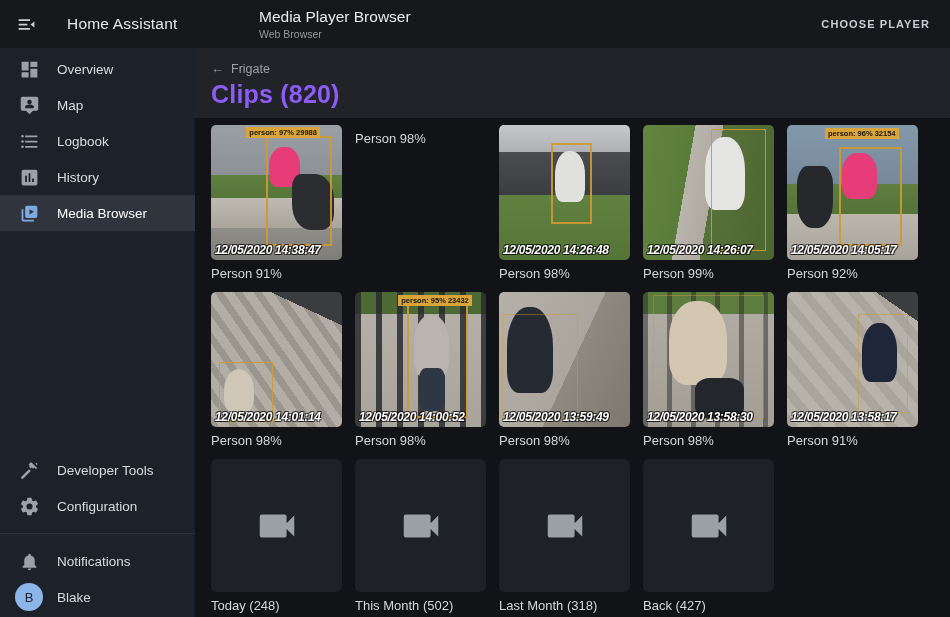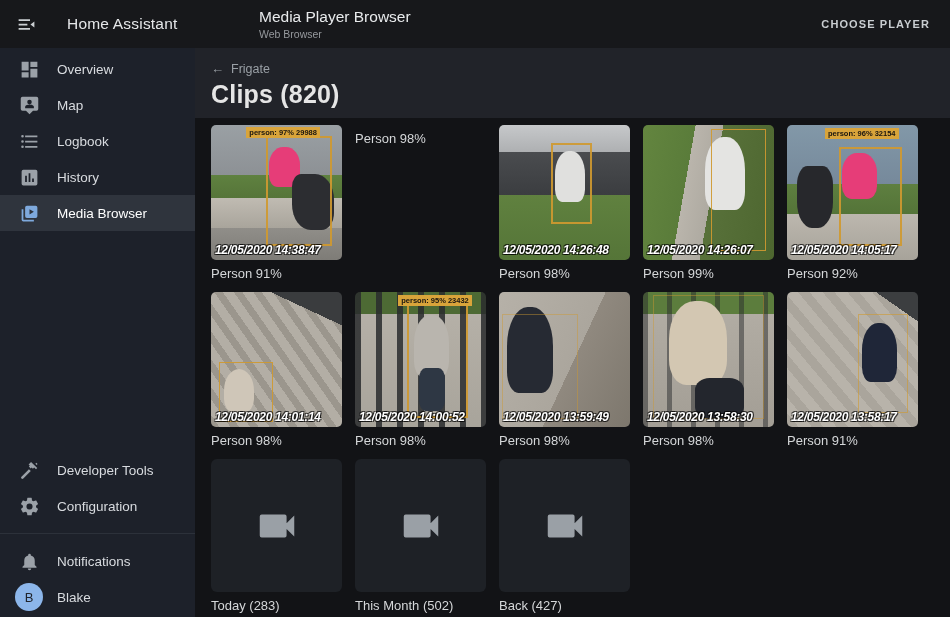--- a/index.html
+++ b/index.html
@@ -35,21 +35,21 @@
     font-size:13px; font-weight:500; display:flex; align-items:center; justify-content:center;
     margin-left:15px; flex:none; }
   .side-item .avatar + .lbl { margin-left:14px; }
 
   
   .main { position:absolute; left:195px; top:48px; width:755px; height:569px; }
   .content-header { height:70px; background:#212329; padding:13px 16px 0 16px; }
   .breadcrumb { display:flex; align-items:center; color:#9aa0a6; font-size:12.5px;
     cursor:pointer; width:max-content; }
   .breadcrumb .arrow { margin-right:7px; font-size:13px; }
-  .content-title { color:#e5e5e5; font-size:25px; font-weight:700; margin-top:4px;
+  .content-title { color:#8b5cf6; font-size:25px; font-weight:700; margin-top:4px;
     letter-spacing:.2px; }
   .media-area { height:499px; background:#121316; padding:7px 16px 0 16px; }
   .grid { display:grid; grid-template-columns:repeat(5,131px); column-gap:13px;
     row-gap:11px; }
   .card { cursor:pointer; }
   .thumb { position:relative; width:131px; height:135px; border-radius:5px;
     overflow:hidden; background:#30343a; }
   .clabel { margin-top:6px; font-size:13px; color:#d5d7d9; height:15px; white-space:nowrap; }
   .ts { position:absolute; left:4px; bottom:3px; color:#fff; font-size:12px;
     font-weight:700; font-style:italic; letter-spacing:-.3px; white-space:nowrap;
@@ -309,33 +309,41 @@
       </div>
     </div>
 
     <div class="grid folders">
       <div class="card">
         <div class="folder-thumb">
           <svg viewBox="0 0 24 24" fill="currentColor">
               <path d="M17 10.5V7a1 1 0 0 0-1-1H4a1 1 0 0 0-1 1v10a1 1 0 0 0 1 1h12a1 1 0 0 0 1-1v-3.5l4 4v-11l-4 4z"></path>
             </svg>
         </div>
-        <div class="clabel">Today (283)</div>
+        <div class="clabel">Today (248)</div>
       </div>
       <div class="card">
         <div class="folder-thumb">
           <svg viewBox="0 0 24 24" fill="currentColor">
               <path d="M17 10.5V7a1 1 0 0 0-1-1H4a1 1 0 0 0-1 1v10a1 1 0 0 0 1 1h12a1 1 0 0 0 1-1v-3.5l4 4v-11l-4 4z"></path>
             </svg>
         </div>
         <div class="clabel">This Month (502)</div>
       </div>
       <div class="card">
         <div class="folder-thumb">
           <svg viewBox="0 0 24 24" fill="currentColor">
               <path d="M17 10.5V7a1 1 0 0 0-1-1H4a1 1 0 0 0-1 1v10a1 1 0 0 0 1 1h12a1 1 0 0 0 1-1v-3.5l4 4v-11l-4 4z"></path>
             </svg>
         </div>
+        <div class="clabel">Last Month (318)</div>
+      </div>
+      <div class="card">
+        <div class="folder-thumb">
+          <svg viewBox="0 0 24 24" fill="currentColor">
+              <path d="M17 10.5V7a1 1 0 0 0-1-1H4a1 1 0 0 0-1 1v10a1 1 0 0 0 1 1h12a1 1 0 0 0 1-1v-3.5l4 4v-11l-4 4z"></path>
+            </svg>
+        </div>
         <div class="clabel">Back (427)</div>
       </div>
     </div>
   </div>
 </div>
 
 </body></html>

